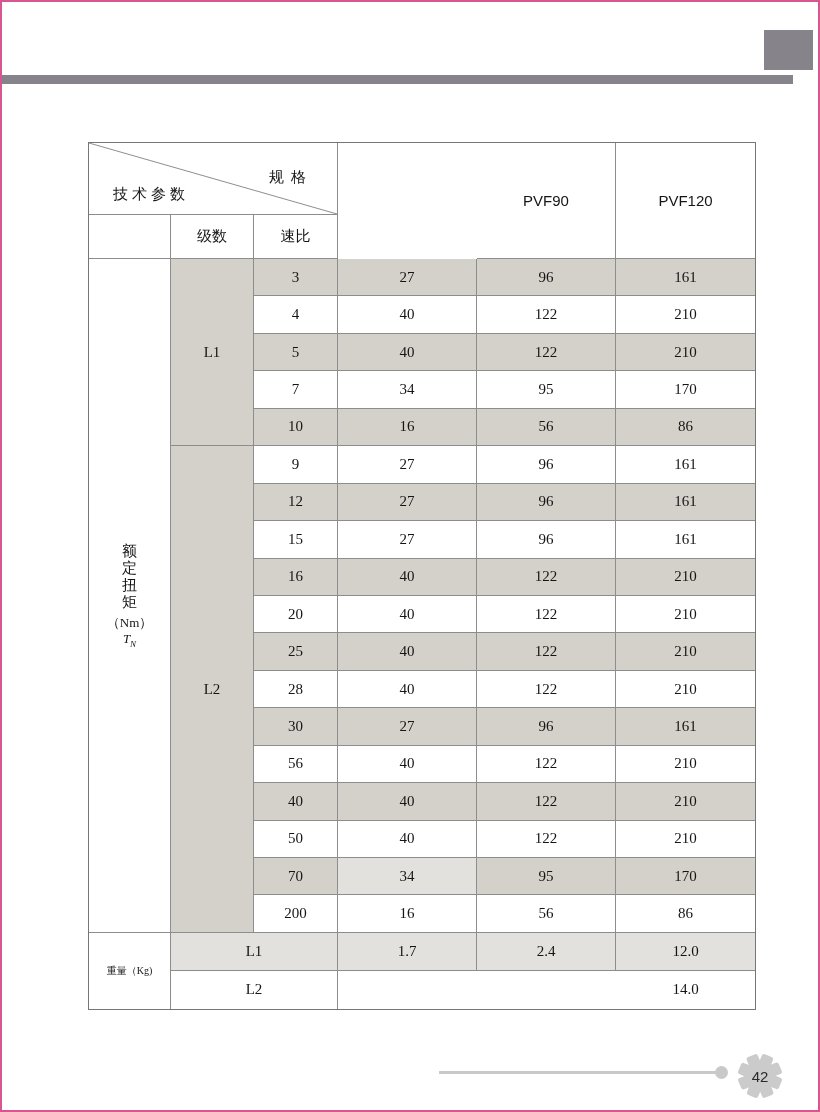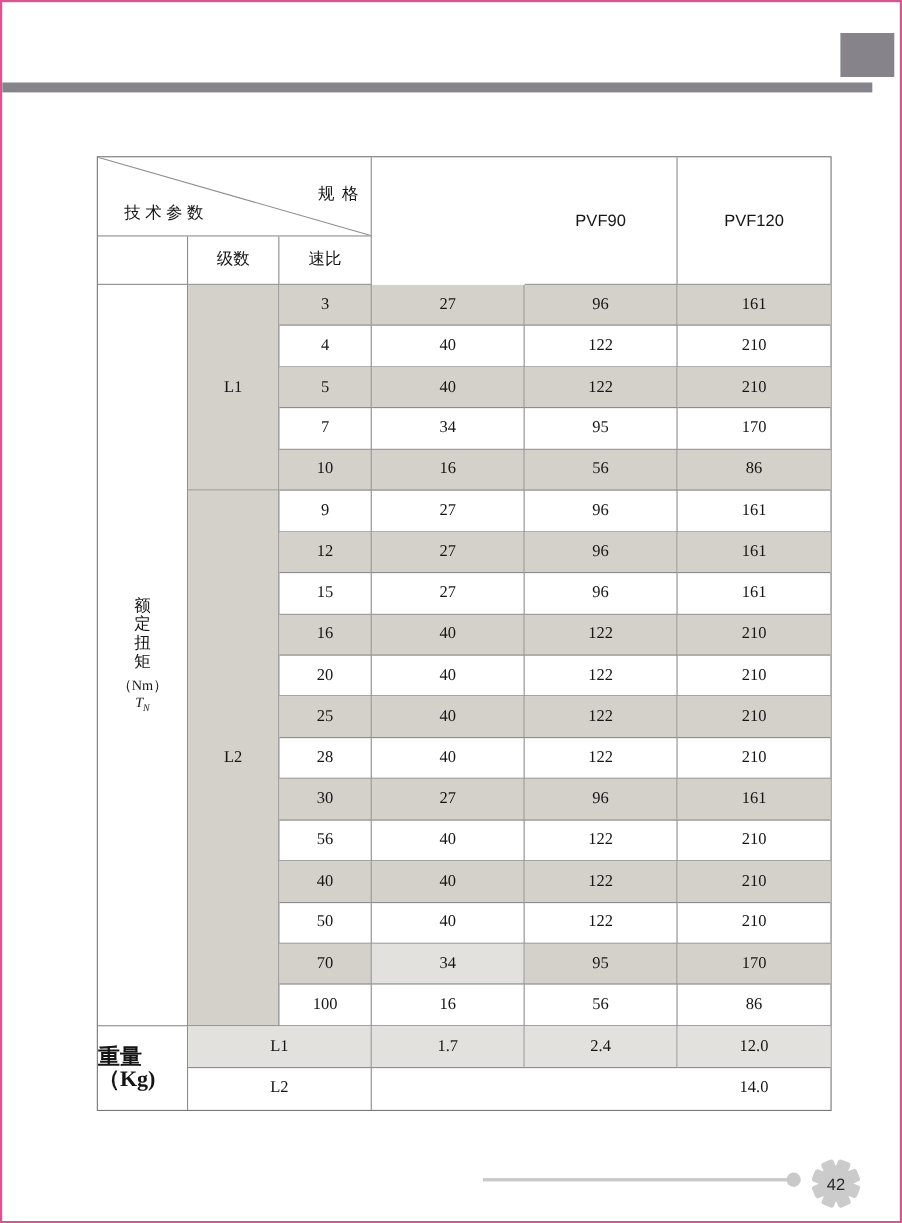--- a/index.html
+++ b/index.html
@@ -16,30 +16,30 @@
   .cell{display:flex;align-items:center;justify-content:center;box-sizing:border-box;
         border-right:1px solid #8d8d8d;border-bottom:1px solid #8d8d8d;
         font-family:"Liberation Serif",serif;font-size:15px;line-height:1;}
   .no-r{border-right:none;text-align:center;} .no-b{border-bottom:none;}
   .dark{background:var(--shade-dark,#d4d1ca);} .light{background:var(--shade-light,#e2e1de);}
   .sans{font-family:"Liberation Sans",sans-serif;}
 
   .corner{grid-column:1/4;grid-row:1;position:relative;border-right:1px solid #8d8d8d;border-bottom:1px solid #8d8d8d;}
   .corner svg{position:absolute;left:0;top:0;width:100%;height:100%;}
   .corner-bl{position:absolute;left:24px;bottom:12px;font-size:15px;letter-spacing:4px;}
-  .corner-tr{position:absolute;right:4px;top:27px;font-size:15px;letter-spacing:7px;}
+  .corner-tr{position:absolute;right:24px;top:27px;font-size:15px;letter-spacing:7px;}
   .pvf60{grid-column:4;grid-row:1/3;} .pvf90{grid-column:5;grid-row:1/3;} .pvf120{grid-column:6;grid-row:1/3;}
   .empty-sub{grid-column:1;grid-row:2;} .sub-stage{grid-column:2;grid-row:2;} .sub-ratio{grid-column:3;grid-row:2;}
 
   .torque{grid-column:1;grid-row:3/21;flex-direction:column;gap:3px;}
   .vtext{width:16px;word-break:break-all;line-height:17px;font-size:15px;text-align:center;}
   .unit{font-size:13px;white-space:nowrap;margin-top:2px;}
   .sym{font-size:13px;font-style:italic;}
   .sym sub{font-size:9px;}
-  .wlabel{grid-column:1;grid-row:21/23;border-bottom:none;font-size:20px;font-weight:bold;}
+  .wlabel{grid-column:1;grid-row:21/23;border-bottom:none;font-size:10px;}
 
   .footer-line{position:absolute;left:437px;top:1069px;width:278px;height:3px;background:var(--linegray,#c9c9c9);}
   .footer-dot{position:absolute;left:713px;top:1064px;width:13px;height:13px;border-radius:50%;background:var(--linegray,#c9c9c9);}
   .gear{position:absolute;left:733px;top:1049px;width:50px;height:50px;}
 </style>
 </head>
 <body>
 
 <div class="page">
 
@@ -134,21 +134,21 @@
       <div class="cell dark" style="grid-area: 17 / 5;">122</div>
       <div class="cell dark no-r" style="grid-area: 17 / 6;">210</div>
       <div class="cell " style="grid-area: 18 / 3;">50</div>
       <div class="cell " style="grid-area: 18 / 4;">40</div>
       <div class="cell " style="grid-area: 18 / 5;">122</div>
       <div class="cell  no-r" style="grid-area: 18 / 6;">210</div>
       <div class="cell dark" style="grid-area: 19 / 3;">70</div>
       <div class="cell light" style="grid-area: 19 / 4;">34</div>
       <div class="cell dark" style="grid-area: 19 / 5;">95</div>
       <div class="cell dark no-r" style="grid-area: 19 / 6;">170</div>
-      <div class="cell " style="grid-area: 20 / 3;">100</div>
+      <div class="cell " style="grid-area: 20 / 3;">200</div>
       <div class="cell " style="grid-area: 20 / 4;">16</div>
       <div class="cell " style="grid-area: 20 / 5;">56</div>
       <div class="cell  no-r" style="grid-area: 20 / 6;">86</div>
       <div class="cell light" style="grid-area: 21 / 2 / auto / span 2;">L1</div>
       <div class="cell light" style="grid-area: 21 / 4;">1.7</div>
       <div class="cell light" style="grid-area: 21 / 5;">2.4</div>
       <div class="cell light no-r" style="grid-area: 21 / 6;">12.0</div>
       <div class="cell  no-b" style="grid-area: 22 / 2 / auto / span 2;">L2</div>
       <div class="cell  no-b no-r" style="grid-area: 22 / 6;">14.0</div>
     </div>

